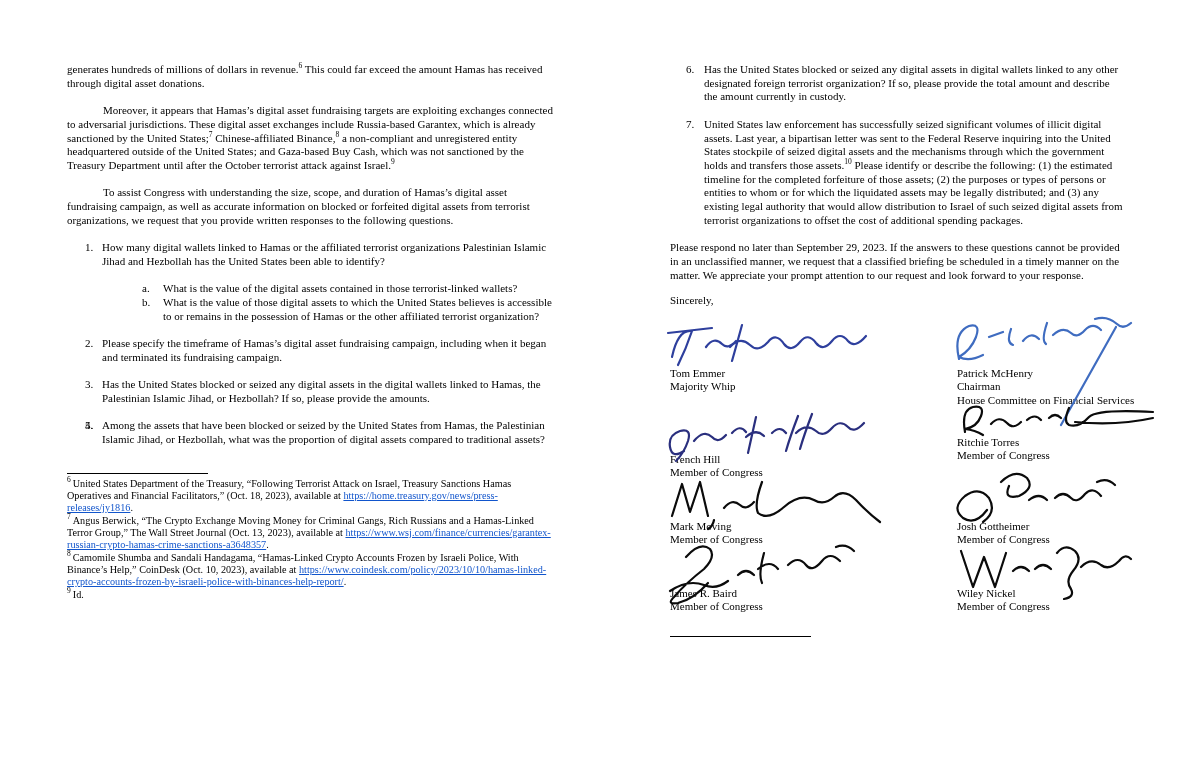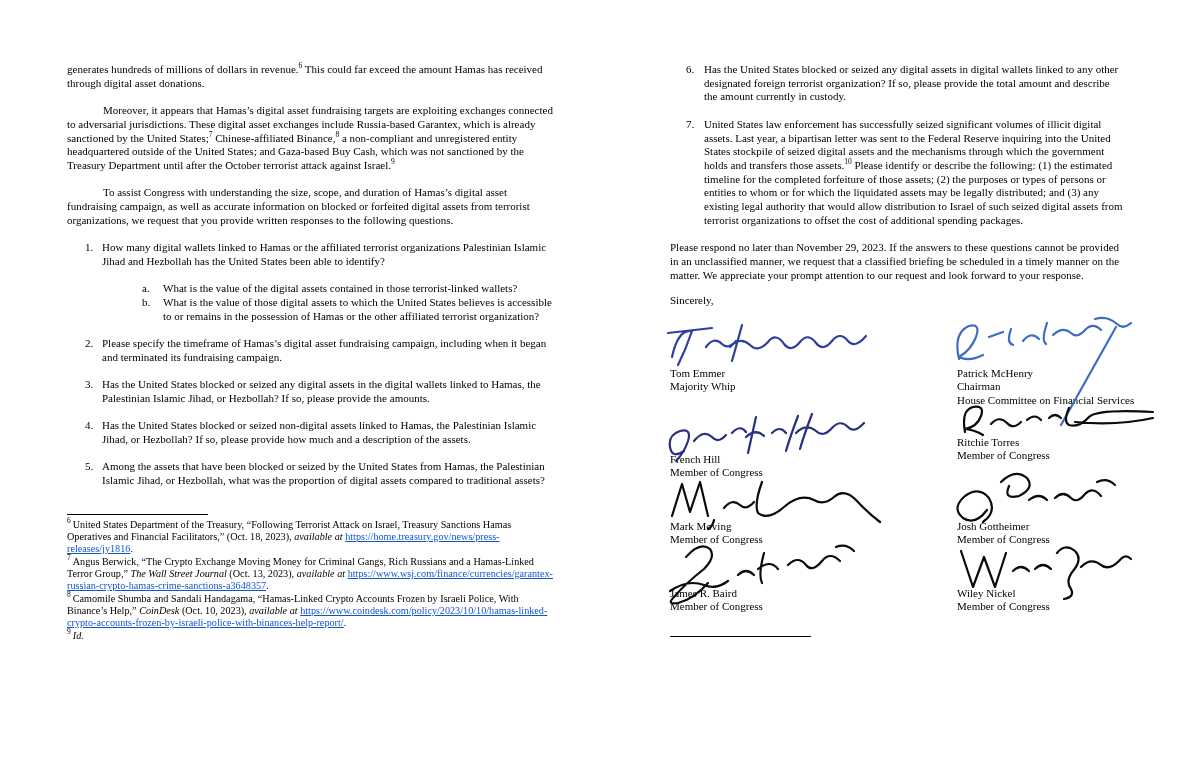--- a/index.html
+++ b/index.html
@@ -26,21 +26,21 @@
   .sub-letter{position:absolute;left:40px;top:0;}
 
   sup.fnref, sup.fn-mark{font-size:7.5px;line-height:0;vertical-align:super;}
   sup.fn-mark{margin-right:2px;}
 
   .footnotes{margin-top:26px;font-size:10.2px;line-height:12.35px;}
   .page-right .footnotes{margin-top:12px;}
   .fn-rule{width:141px;height:0;border:none;border-top:1.3px solid #000;margin:0 0 4px 0;}
   .fn{margin:0;}
 
-  .it{font-style:italic;text-align:right;}
+  .it{text-align:right;}
   a.lnk{color:var(--link,#1155CC);text-decoration:underline;cursor:pointer;}
 
   .salutation{margin-top:12px;}
 
   .sig-area{position:relative;height:310px;margin-top:6px;}
   .sig-block{position:absolute;width:230px;}
   .sig-name,.sig-title{line-height:13.5px;white-space:nowrap;}
   .sig-art{position:absolute;overflow:visible;pointer-events:none;}
   .sig-art path{fill:none;stroke-width:2.2;stroke-linecap:round;stroke-linejoin:round;}
 </style>
@@ -70,21 +70,20 @@
   <div class="q">
     <span class="q-num">2.</span>
     <span><span>Please specify the timeframe of Hamas’s digital asset fundraising campaign, including when it began and terminated its fundraising campaign.</span></span>
   </div>
   <div class="q">
     <span class="q-num">3.</span>
     <span><span>Has the United States blocked or seized any digital assets in the digital wallets linked to Hamas, the Palestinian Islamic Jihad, or Hezbollah? If so, please provide the amounts.</span></span>
   </div>
   <div class="q">
     <span class="q-num">4.</span>
-    <span><span>Has the United States blocked or seized non-digital assets linked to Hamas, the Palestinian Islamic Jihad, or Hezbollah? If so, please provide how much and a description of the assets.</span></span>
   </div>
   <div class="q">
     <span class="q-num">5.</span>
     <span><span>Among the assets that have been blocked or seized by the United States from Hamas, the Palestinian Islamic Jihad, or Hezbollah, what was the proportion of digital assets compared to traditional assets?</span></span>
   </div>
 
   <div class="footnotes">
     <hr class="fn-rule">
     <div class="fn"><sup class="fn-mark">6</sup><span><span>United States Department of the Treasury, “Following Terrorist Attack on Israel, Treasury Sanctions Hamas Operatives and Financial Facilitators,” (Oct. 18, 2023), </span><span class="it">available at</span><span> </span><a class="lnk" href="#">https://home.treasury.gov/news/press-releases/jy1816</a><span>.</span></span></div>
     <div class="fn"><sup class="fn-mark">7</sup><span><span>Angus Berwick, “The Crypto Exchange Moving Money for Criminal Gangs, Rich Russians and a Hamas-Linked Terror Group,” </span><span class="it">The Wall Street Journal</span><span> (Oct. 13, 2023), </span><span class="it">available at</span><span> </span><a class="lnk" href="#">https://www.wsj.com/finance/currencies/garantex-russian-crypto-hamas-crime-sanctions-a3648357</a><span>.</span></span></div>
@@ -96,21 +95,21 @@
 <section class="page page-right">
   <div class="q" style="margin-top:0;">
     <span class="q-num">6.</span>
     <span><span>Has the United States blocked or seized any digital assets in digital wallets linked to any other designated foreign terrorist organization? If so, please provide the total amount and describe the amount currently in custody.</span></span>
   </div>
   <div class="q">
     <span class="q-num">7.</span>
     <span><span>United States law enforcement has successfully seized significant volumes of illicit digital assets. Last year, a bipartisan letter was sent to the Federal Reserve inquiring into the United States stockpile of seized digital assets and the mechanisms through which the government holds and transfers those assets.</span><sup class="fnref">10</sup><span> Please identify or describe the following: (1) the estimated timeline for the completed forfeiture of those assets; (2) the purposes or types of persons or entities to whom or for which the liquidated assets may be legally distributed; and (3) any existing legal authority that would allow distribution to Israel of such seized digital assets from terrorist organizations to offset the cost of additional spending packages.</span></span>
   </div>
 
-  <p class="para"><span>Please respond no later than November 29, 2023. If the answers to these questions cannot be provided in an unclassified manner, we request that a classified briefing be scheduled in a timely manner on the matter. We appreciate your prompt attention to our request and look forward to your response.</span></p>
+  <p class="para"><span>Please respond no later than September 29, 2023. If the answers to these questions cannot be provided in an unclassified manner, we request that a classified briefing be scheduled in a timely manner on the matter. We appreciate your prompt attention to our request and look forward to your response.</span></p>
   <p class="para salutation">Sincerely,</p>
 
   <div class="sig-area">
 
     <div class="sig-block" style="left:0;top:53px;">
       <svg class="sig-art" style="left:-4px;top:-46px;" width="210" height="52" viewBox="0 0 210 52">
         <path d="M6,36 Q12,8 26,10 Q20,28 12,44 M2,12 L46,7 M40,26 Q48,15 56,23 Q62,29 70,20 M76,4 Q70,26 66,40 M64,26 Q74,15 84,24 Q92,32 102,21 Q110,11 118,23 Q125,32 134,21 Q142,11 150,22 Q157,31 166,20 Q174,10 182,20 Q189,28 200,15" stroke="#2e3f9d"></path>
       </svg>
       <div class="sig-name">Tom Emmer</div>
       <div class="sig-title">Majority Whip</div>

